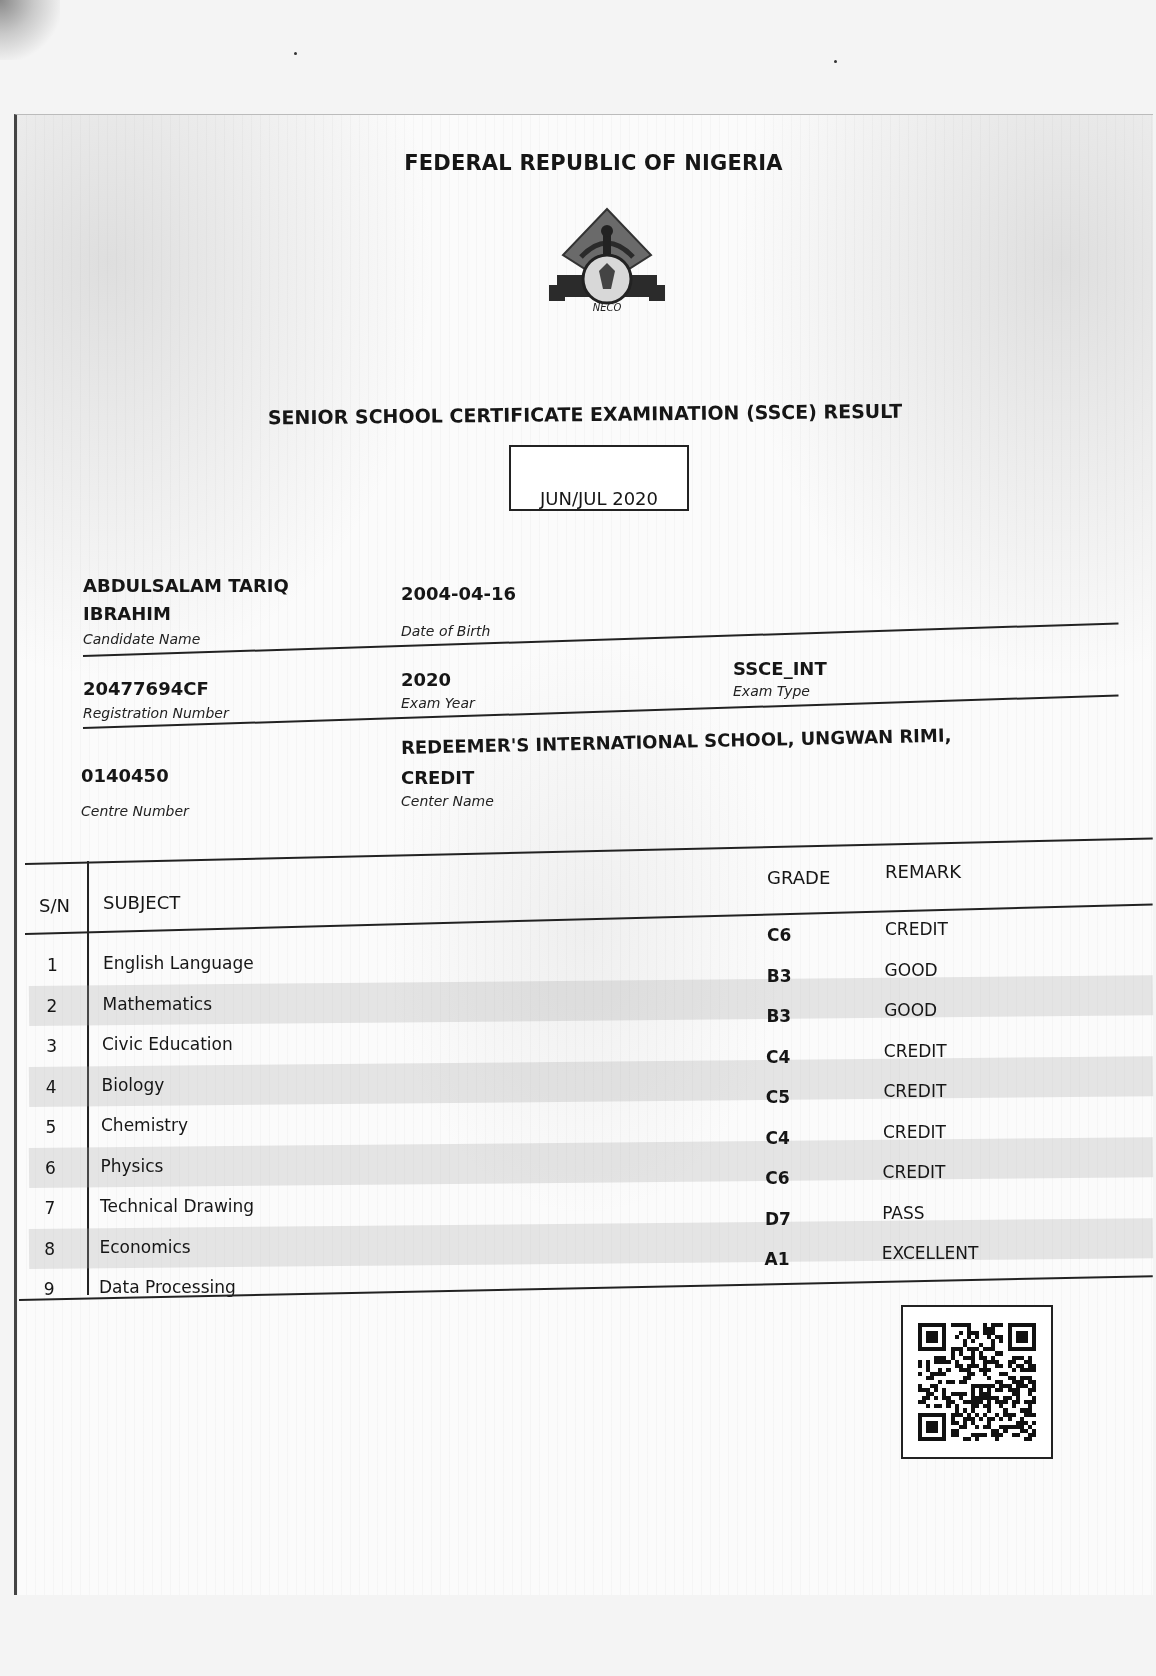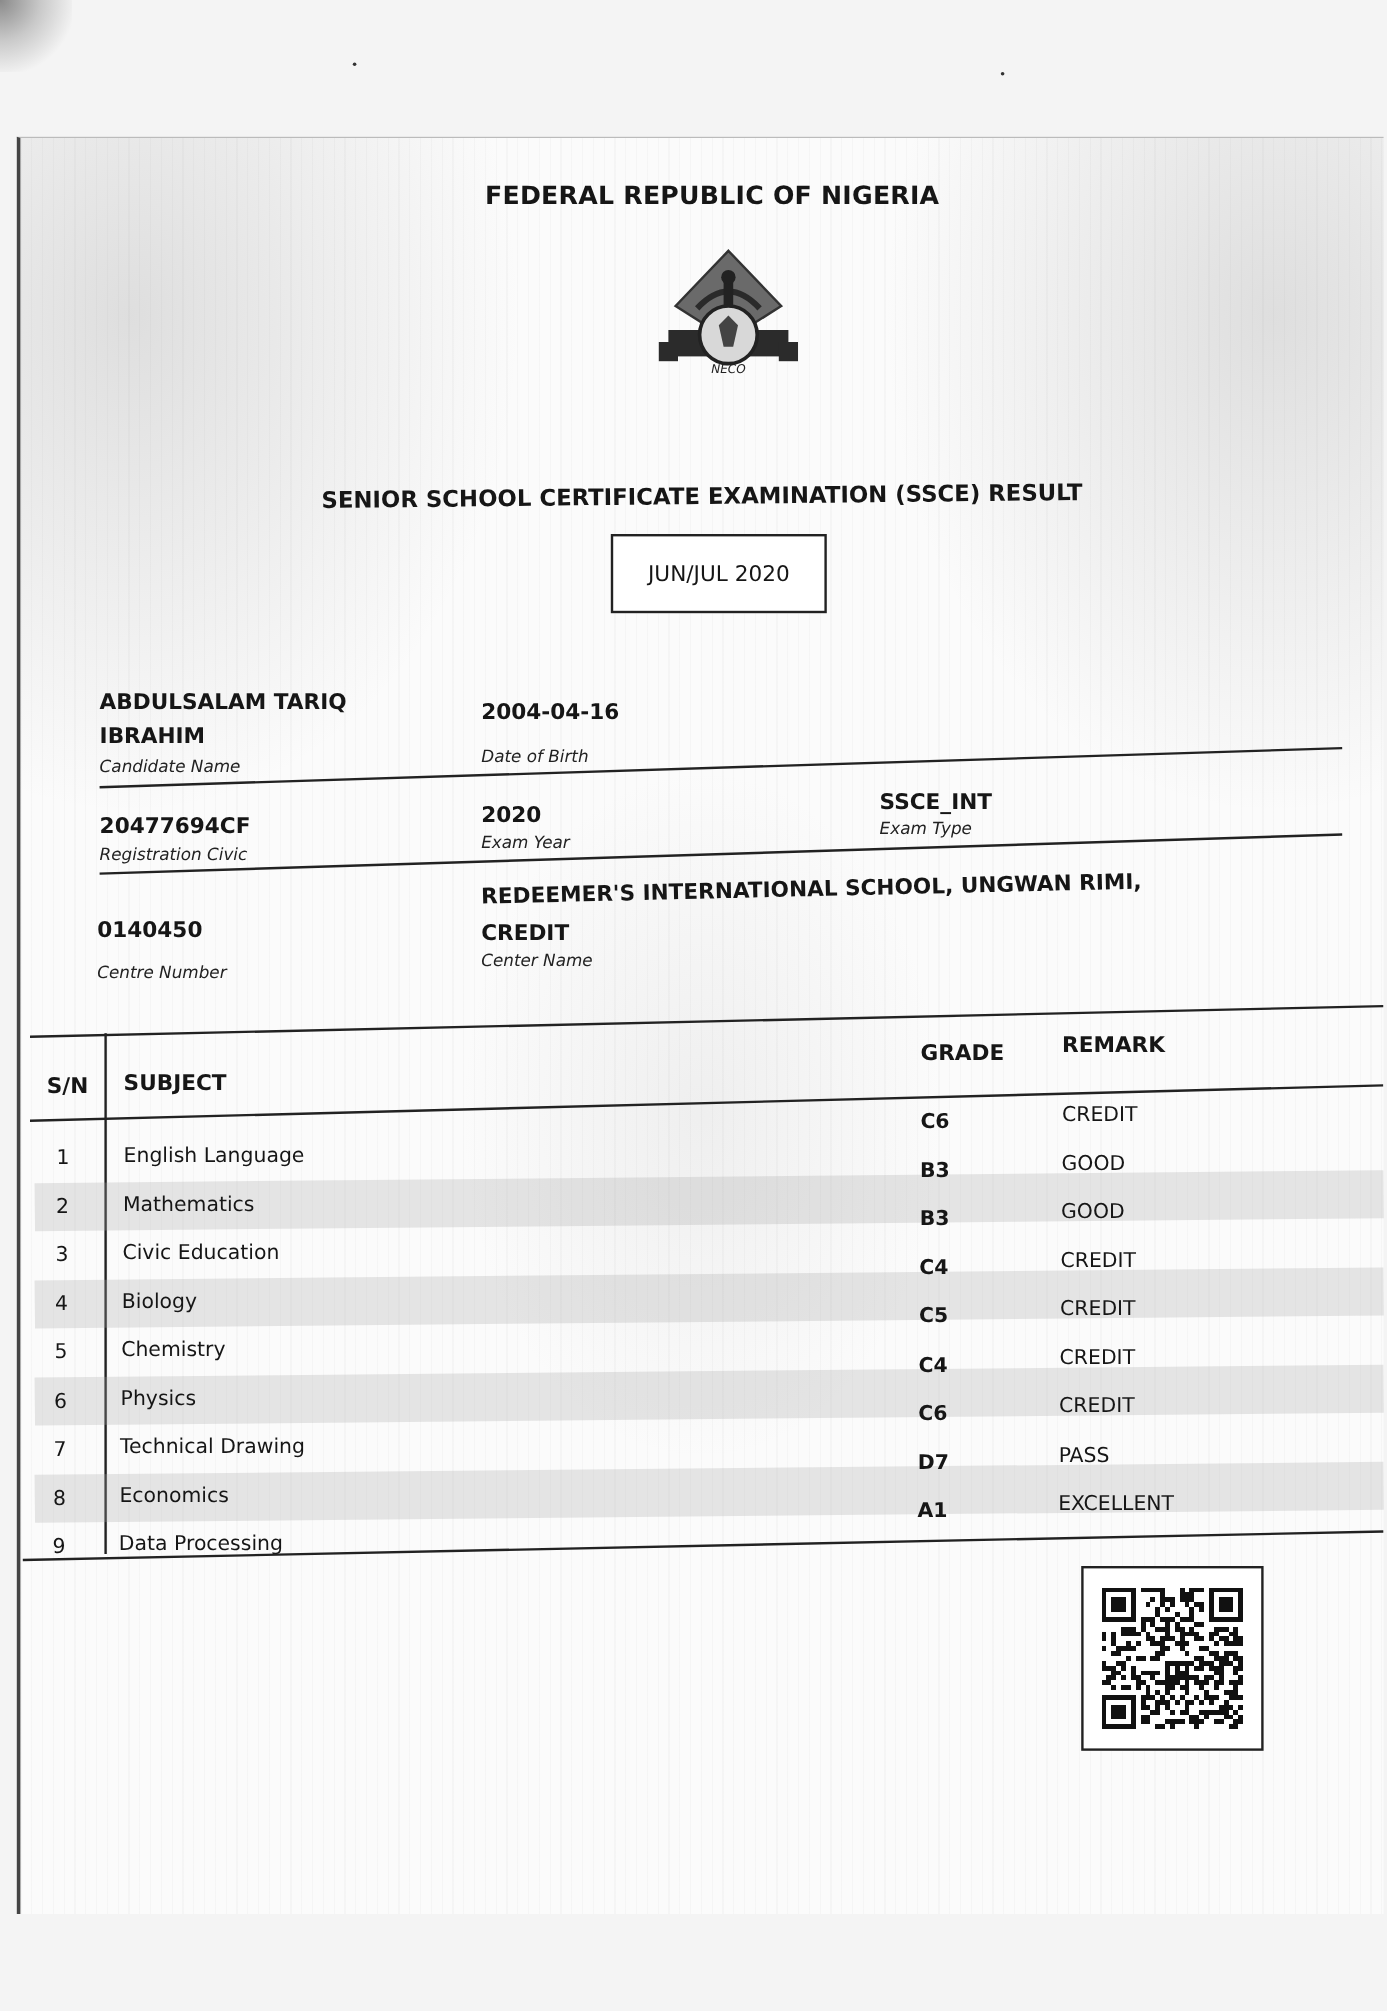--- a/index.html
+++ b/index.html
@@ -27,27 +27,27 @@
       border-top: 1px solid #bbb;
     }
     .center { position: absolute; left: 0; right: 0; text-align: center; }
     .h-federal { top: 36px; font-weight: bold; font-size: 21px; letter-spacing: 0.2px; margin-left: 17px; }
     .logo { position: absolute; left: 530px; top: 90px; width: 120px; height: 110px; }
     .h-council { top: 228px; font-weight: bold; font-size: 27px; }
     .h-ssce { top: 288px; font-weight: bold; font-size: 19px; transform: rotate(-0.6deg); }
     .session-box {
       position: absolute; left: 492px; top: 330px; width: 176px; height: 62px;
       border: 2px solid #222; background: #fff;
-      display: flex; align-items: center; justify-content: center;
+      display: flex; align-items: flex-end; justify-content: center;
       font-size: 18px;
     }
     .val { position: absolute; font-weight: bold; font-size: 18px; }
     .lbl { position: absolute; font-style: italic; font-size: 14px; color: #222; }
     .rule { position: absolute; height: 2px; background: #222; transform-origin: left center; }
-    .tbl-head { position: absolute; font-weight: bold; font-size: 18px; }
+    .tbl-head { position: absolute; font-weight: normal; font-size: 18px; }
     .vline { position: absolute; width: 2px; background: #222; }
     .row-band { position: absolute; left: 12px; height: 40px; background: rgba(170,170,170,0.28); transform-origin: left center; transform: rotate(-0.55deg); }
     .cell { position: absolute; font-size: 17px; }
     .cell.grade { font-weight: bold; }
     .qr-box {
       position: absolute; left: 958px; top: 1392px; width: 158px; height: 160px;
       border: 2px solid #222; background: #fff;
       display: flex; align-items: center; justify-content: center;
     }
   </style>
@@ -83,21 +83,21 @@
   <div class="val" style="left:66px;top:460px">ABDULSALAM   TARIQ</div>
   <div class="val" style="left:66px;top:488px">IBRAHIM</div>
   <div class="lbl" style="left:66px;top:516px">Candidate Name</div>
 
   <div class="val" style="left:384px;top:468px">2004-04-16</div>
   <div class="lbl" style="left:384px;top:508px">Date of Birth</div>
 
   <div class="rule" style="left:66px;top:540px;width:1036px;transform:rotate(-1.8deg)"></div>
 
   <div class="val" style="left:66px;top:563px">20477694CF</div>
-  <div class="lbl" style="left:66px;top:590px">Registration Civic</div>
+  <div class="lbl" style="left:66px;top:590px">Registration Number</div>
 
   <div class="val" style="left:384px;top:554px">2020</div>
   <div class="lbl" style="left:384px;top:580px">Exam Year</div>
 
   <div class="val" style="left:716px;top:543px">SSCE_INT</div>
   <div class="lbl" style="left:716px;top:568px">Exam Type</div>
 
   <div class="rule" style="left:66px;top:612px;width:1036px;transform:rotate(-1.8deg)"></div>
 
   <div class="val" style="left:384px;top:622px;transform:rotate(-1.3deg);transform-origin:left">REDEEMER'S INTERNATIONAL SCHOOL, UNGWAN RIMI,</div>

